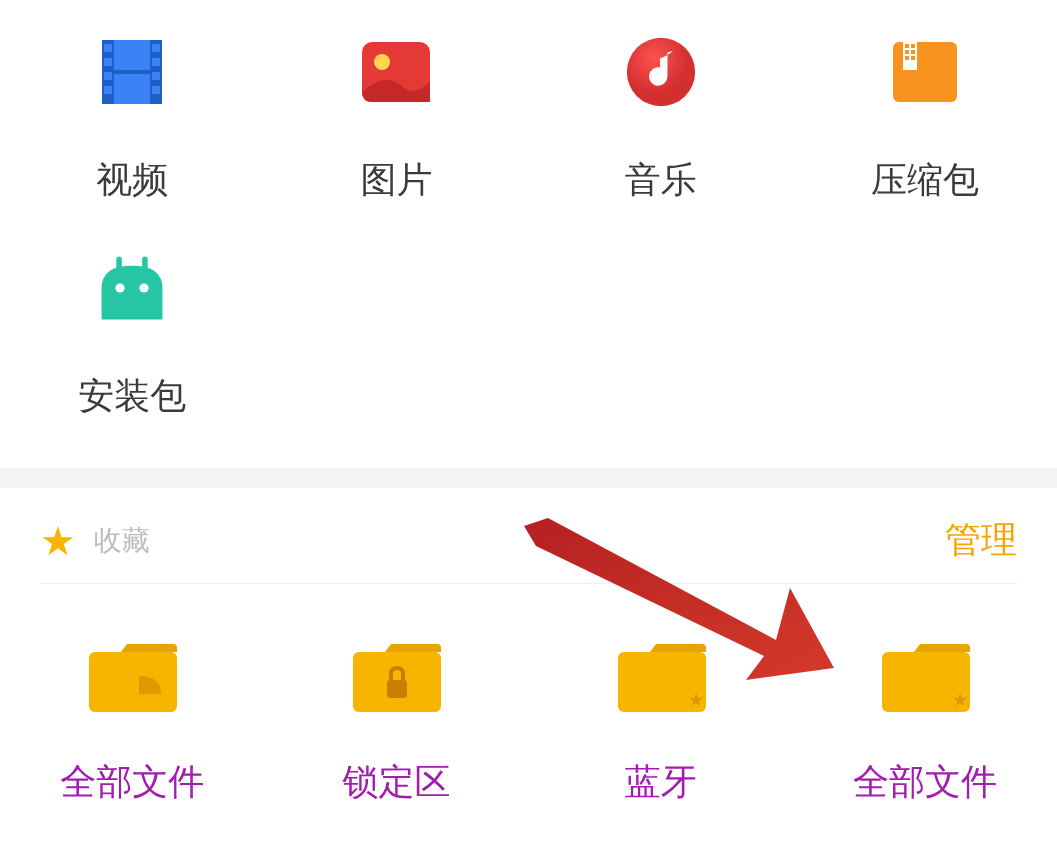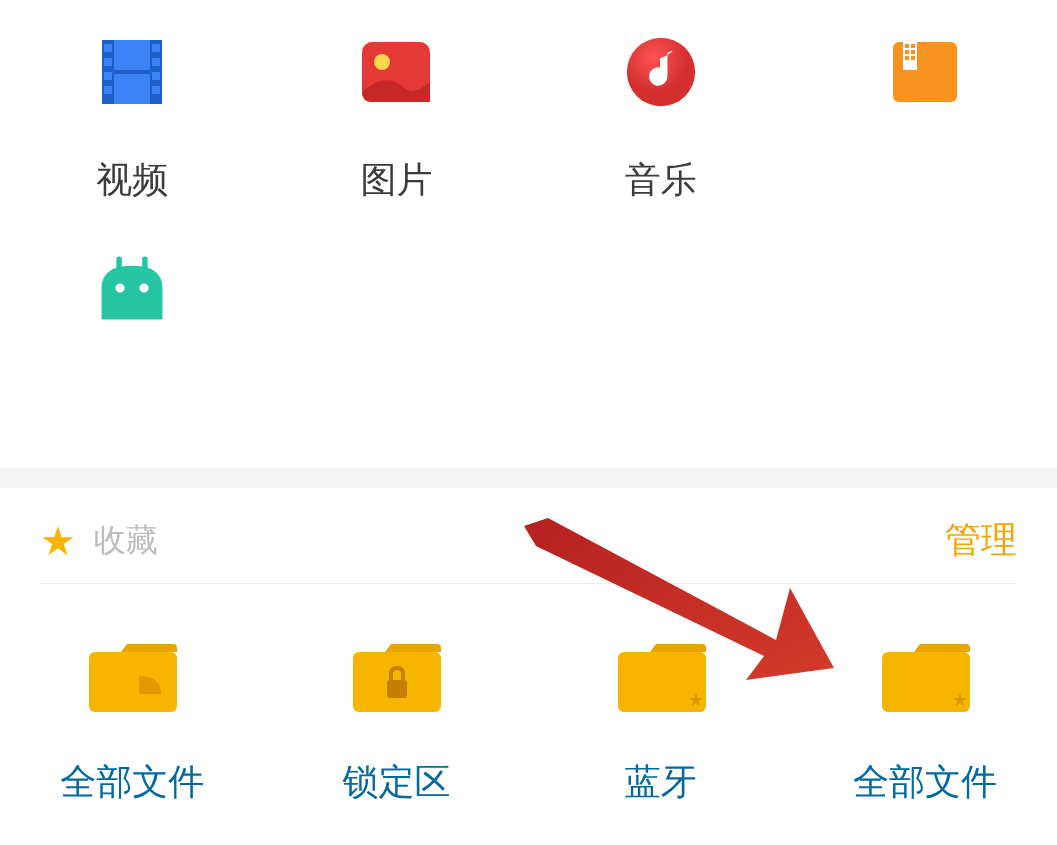--- a/index.html
+++ b/index.html
@@ -5,27 +5,27 @@
   * { box-sizing: border-box; margin: 0; padding: 0; }
   html, body { width: 1057px; height: 845px; font-family: "PingFang SC","Microsoft YaHei",sans-serif; background:#fff; }
   .section-top { padding-top: 36px; background:#fff; }
   .grid { display:grid; grid-template-columns: repeat(4, 1fr); }
   .cell { display:flex; flex-direction:column; align-items:center; justify-content:flex-start; height:216px; }
   .icon-box { width:72px; height:72px; display:flex; align-items:center; justify-content:center; }
   .label { margin-top:48px; font-size:36px; color:#3b3b3b; font-weight:400; }
   .divider { height:20px; background:#f3f3f3; }
   .fav-header { display:flex; align-items:center; padding:28px 40px 18px 40px; }
   .star { color:#f6b500; font-size:40px; margin-right:18px; line-height:1; }
-  .fav-title { font-size:32px; color:#bdbdbd; font-weight:300; }
+  .fav-title { font-size:28px; color:#bdbdbd; font-weight:300; }
   .manage { margin-left:auto; font-size:36px; color:#f6a500; font-weight:400;text-align:right; }
   .hr { height:1px; background:#eee; margin:0 40px; }
   .section-folders { padding-top:56px; }
   .folder-cell { display:flex; flex-direction:column; align-items:center; height:200px; }
   .folder-icon { width:90px; height:74px; position:relative; }
-  .folder-label { margin-top:44px; font-size:36px; color:#0369a1; }
+  .folder-label { margin-top:44px; font-size:36px; color:#a21caf; }
   .arrow-wrap { position:absolute; left:0; top:0; width:1057px; height:845px; pointer-events:none; }
 </style>
 </head>
 <body>
 
 <div class="section-top">
   <div class="grid">
 
     <div class="cell">
       <div class="icon-box">
@@ -81,32 +81,34 @@
           <rect x="4" y="6" width="64" height="60" rx="6" fill="#f7931e"></rect>
           <rect x="14" y="6" width="14" height="28" fill="#fff"></rect>
           <rect x="16" y="8" width="4" height="4" fill="#f7931e"></rect>
             <rect x="22" y="8" width="4" height="4" fill="#f7931e"></rect>
           <rect x="16" y="14" width="4" height="4" fill="#f7931e"></rect>
             <rect x="22" y="14" width="4" height="4" fill="#f7931e"></rect>
           <rect x="16" y="20" width="4" height="4" fill="#f7931e"></rect>
             <rect x="22" y="20" width="4" height="4" fill="#f7931e"></rect>
         </svg>
       </div>
+      <div class="label">压缩包</div>
     </div>
 
     <div class="cell">
       <div class="icon-box">
         <svg width="78" height="72" viewBox="0 0 78 72">
           <path d="M6 70 L6 36 Q6 12 39 12 Q72 12 72 36 L72 70 Z" fill="#26c6a5"></path>
           <rect x="22" y="2" width="6" height="16" rx="3" fill="#26c6a5"></rect>
           <rect x="50" y="2" width="6" height="16" rx="3" fill="#26c6a5"></rect>
           <circle cx="26" cy="36" r="5" fill="#fff"></circle>
           <circle cx="52" cy="36" r="5" fill="#fff"></circle>
         </svg>
       </div>
+      <div class="label">安装包</div>
     </div>
 
 
     <div class="cell"></div>
   </div>
 </div>
 
 <div class="divider"></div>
 
 <div class="fav-header">

